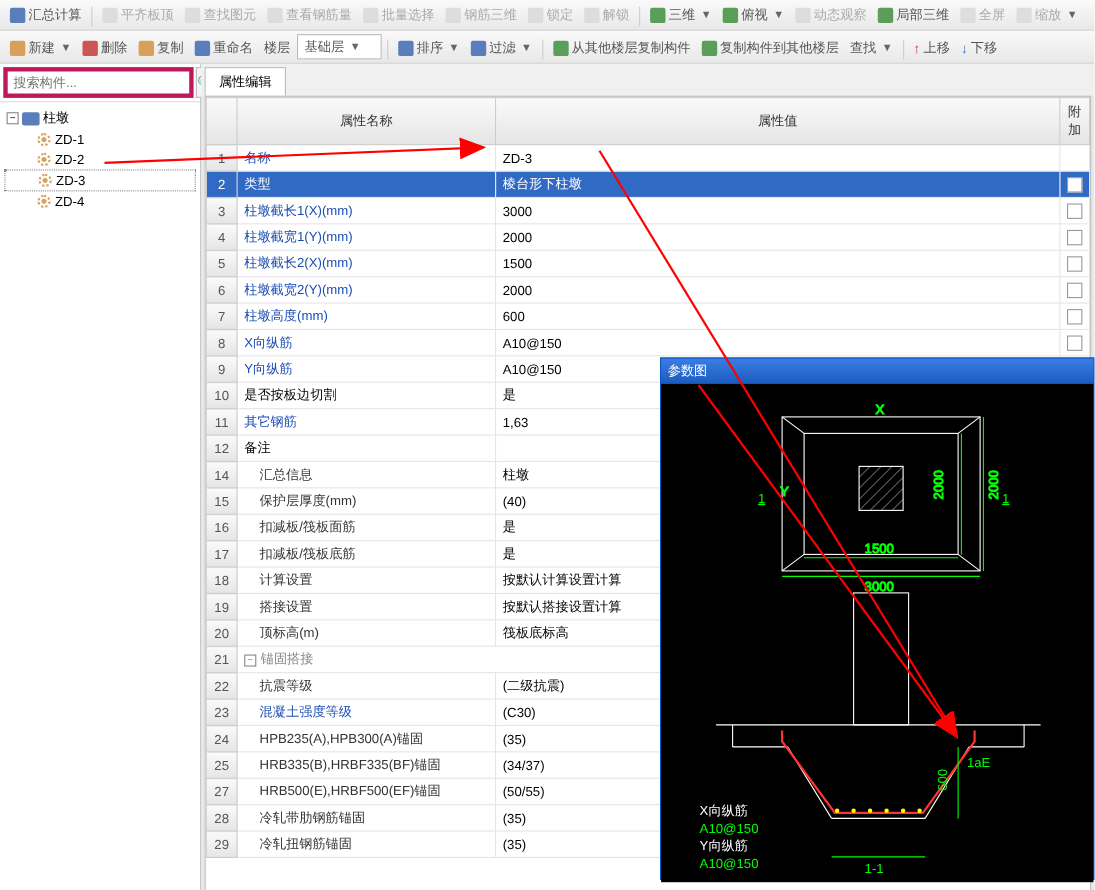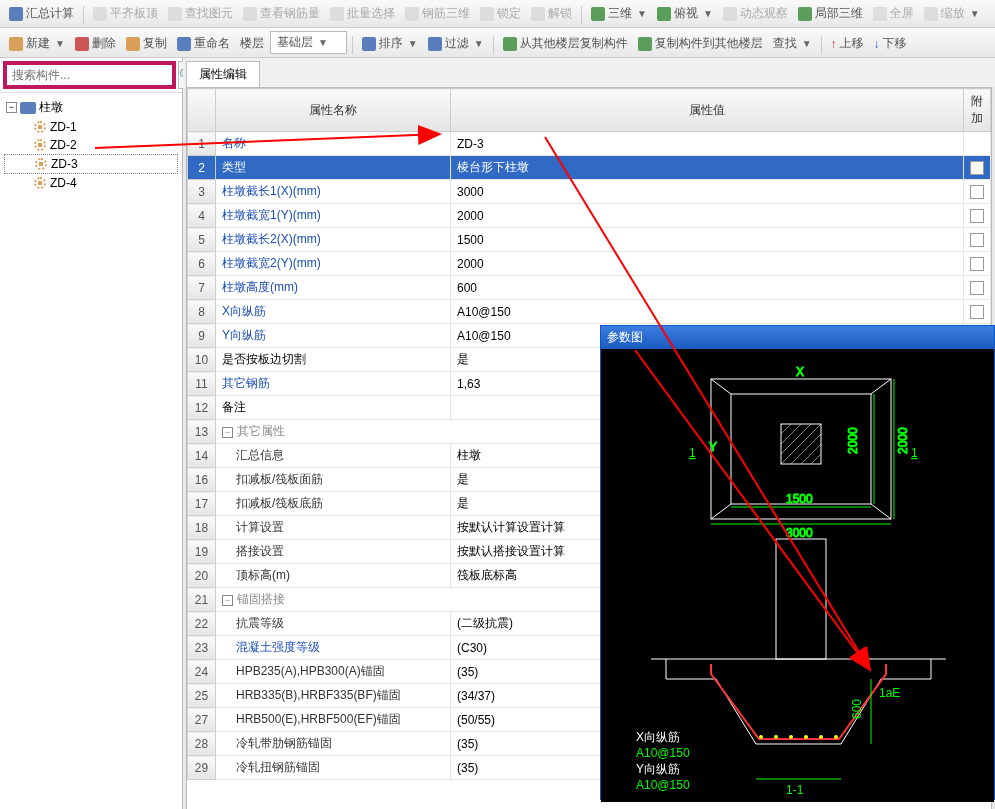--- a/index.html
+++ b/index.html
@@ -307,27 +307,29 @@
             </tr>
             <tr>
               <td class="rn">12</td>
               <td class="">备注</td>
               <td></td>
               <td style="text-align:center">
                 <span class="chk"></span>
               </td>
             </tr>
             <tr>
-              <td class="rn">13</td>
-              <td colspan="3" style="color:#888"><span class="exp2">−</span>其它属性</td>
-            </tr>
-            <tr>
               <td class="rn">14</td>
               <td class="pn2">汇总信息</td>
               <td>柱墩</td>
+              <td style="text-align:center"></td>
+            </tr>
+            <tr>
+              <td class="rn">15</td>
+              <td class="pn2">保护层厚度(mm)</td>
+              <td>(40)</td>
               <td style="text-align:center"></td>
             </tr>
             <tr>
               <td class="rn">16</td>
               <td class="pn2">扣减板/筏板面筋</td>
               <td>是</td>
               <td style="text-align:center"></td>
             </tr>
             <tr>
               <td class="rn">17</td>

